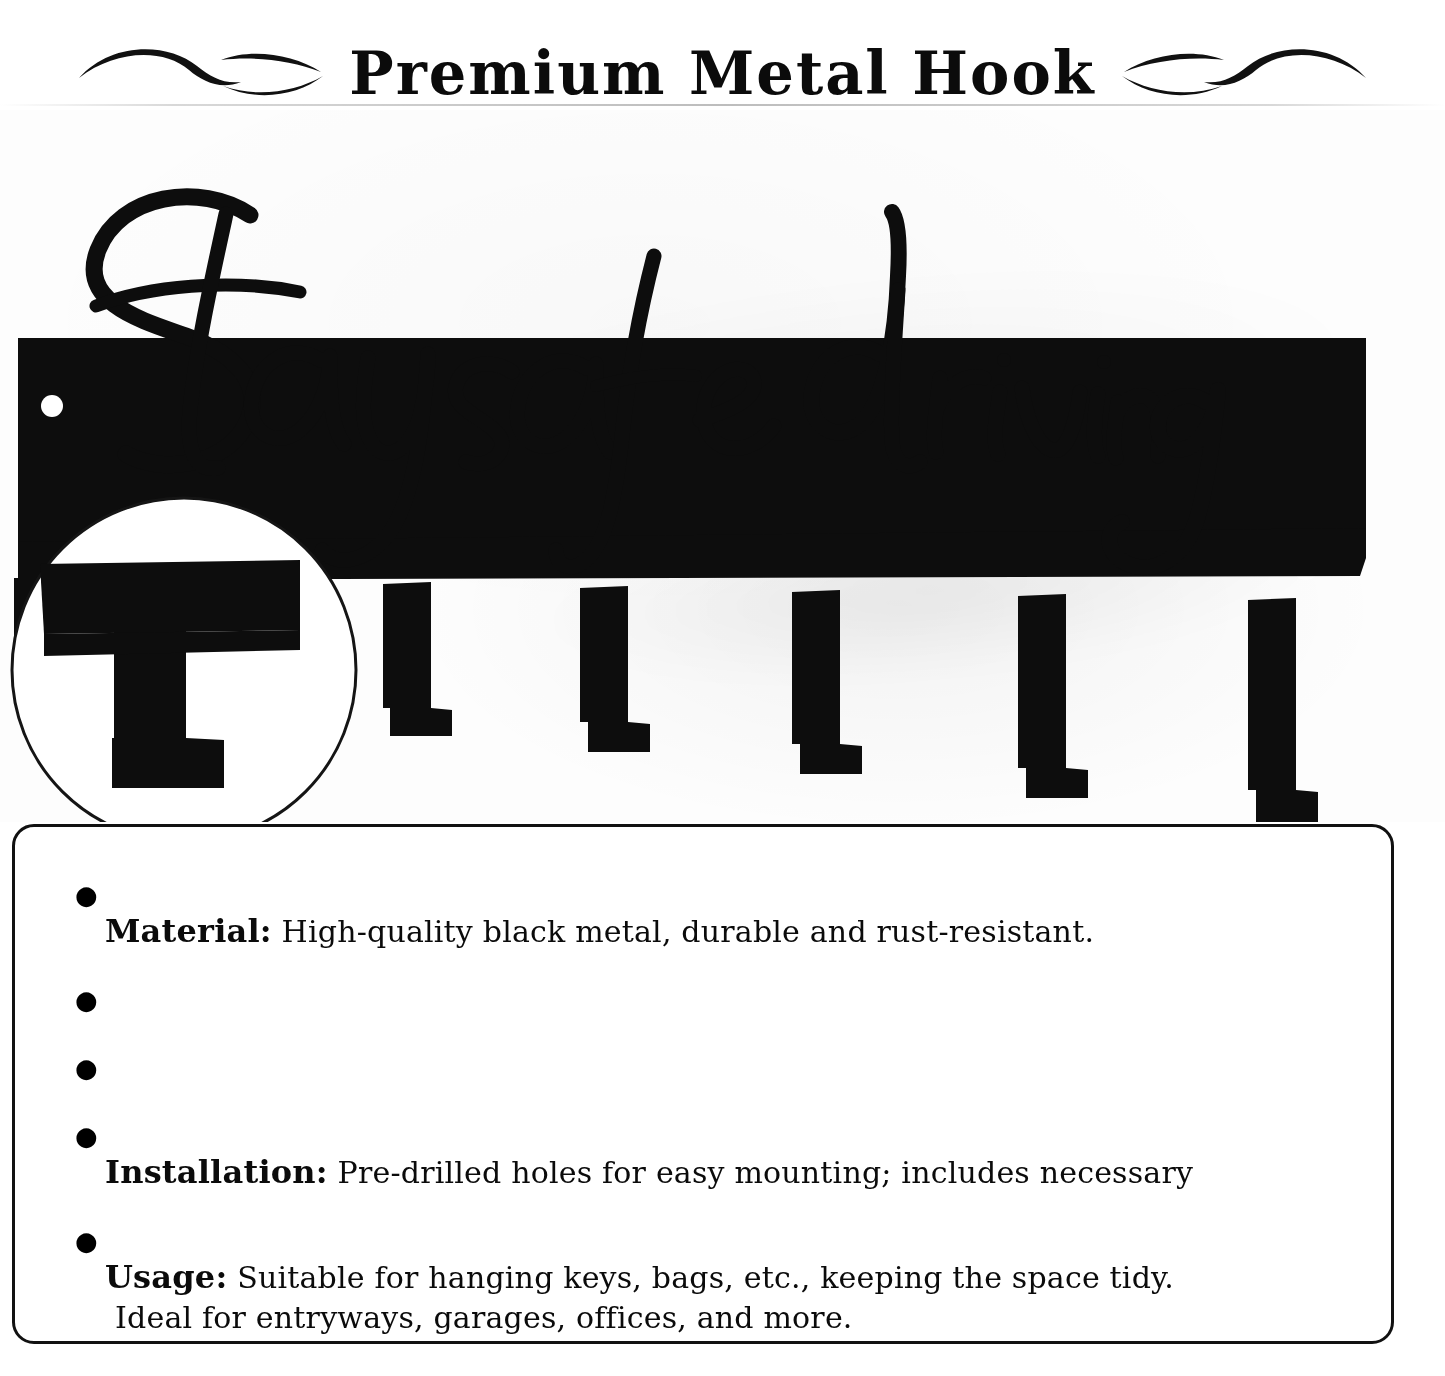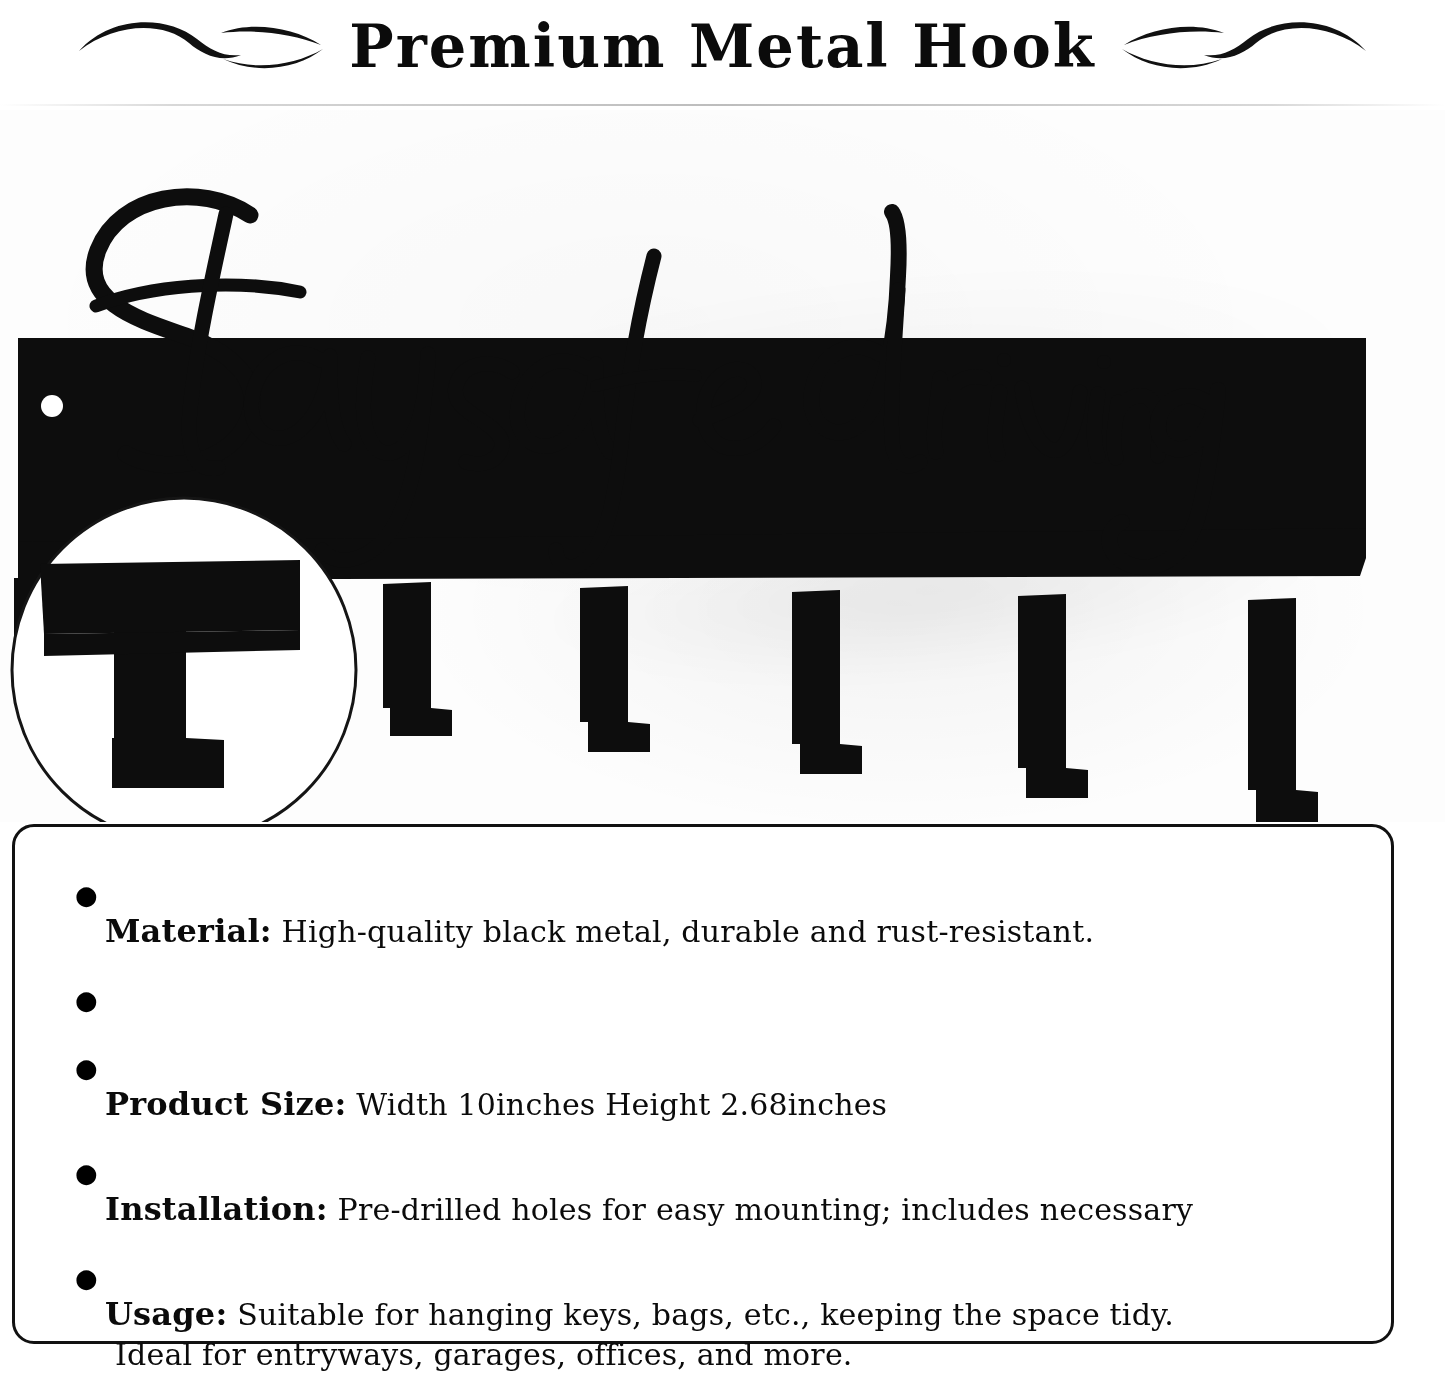--- a/index.html
+++ b/index.html
@@ -17,21 +17,21 @@
   }
 
   
   .header {
     position: absolute;
     top: 0;
     left: 0;
     width: 1445px;
     height: 108px;
     display: flex;
-    align-items: center;
+    align-items: flex-end;
     justify-content: center;
     box-sizing: border-box;
   }
   .header-inner {
     display: flex;
     align-items: center;
     justify-content: center;
     gap: 18px;
     width: 100%;
     padding: 0 20px;
@@ -275,24 +275,20 @@
         <span>High-quality black metal, durable and rust-resistant.</span>
       </span>
     </li>
 
     <li class="spec-item">
       <span class="bullet">●</span>
     </li>
 
     <li class="spec-item">
       <span class="bullet">●</span>
-      <span class="spec-text">
-        <span class="spec-label">Product Size:</span>
-        <span>Width 10inches   Height 2.68inches</span>
-      </span>
     </li>
 
     <li class="spec-item">
       <span class="bullet">●</span>
       <span class="spec-text">
         <span class="spec-label">Installation:</span>
         <span>Pre-drilled holes for easy mounting; includes necessary</span>
       </span>
     </li>
 

